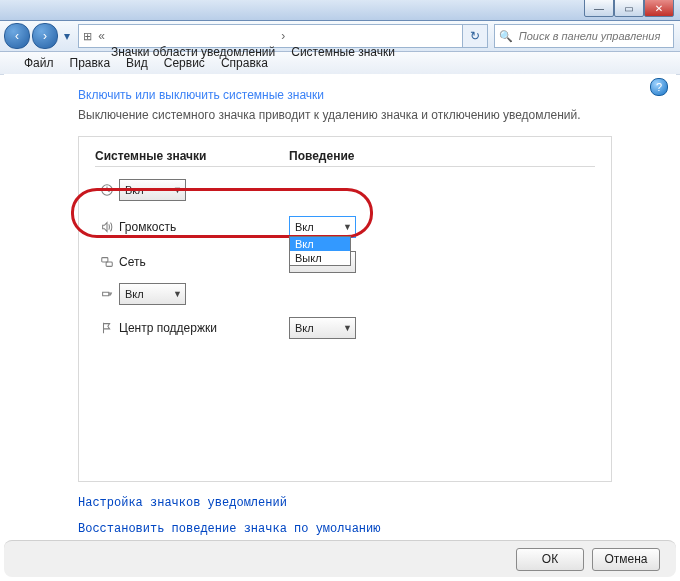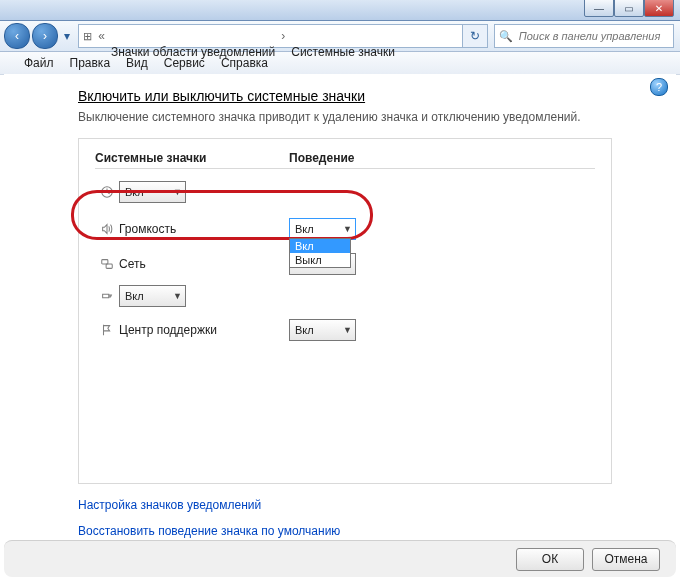--- a/index.html
+++ b/index.html
@@ -28,21 +28,21 @@
   .searchbox input { border:none; outline:none; font-size:11px; color:#555; width:100%; font-family:inherit; font-style:italic; }
 
   
   .menubar { height:22px; background:linear-gradient(#f9fbfd,#e8eef6); border-bottom:1px solid #cfd9e6; display:flex; align-items:center; padding:0 16px; }
   .menubar .item { padding:2px 8px; }
 
   
   .content { position:absolute; top:74px; left:4px; right:4px; bottom:4px; background:#fff; }
   .helpicon { position:absolute; top:4px; right:8px; width:16px; height:16px; border-radius:8px; background:radial-gradient(circle at 35% 30%,#9fd3ff,#1974c5); color:#fff; font-size:11px; display:flex; align-items:center; justify-content:center; border:1px solid #1860a2; }
 
-  .heading { color:#000000; font-size:14px; padding:14px 0 6px 74px;text-decoration:underline; }
+  .heading { color:#3b82f6; font-size:12px; padding:14px 0 6px 74px; }
   .subtext { color:#555; font-size:12px; padding:0 0 14px 74px; }
 
   .panel { border:1px solid #d9d9d9; margin:0 64px 0 74px; height:346px; box-sizing:border-box; padding:12px 16px 8px 16px; position:relative; }
   .cols { display:flex; border-bottom:1px solid #d9d9d9; padding-bottom:3px; margin-bottom:6px; }
   .cols .c1 { width:194px; font-weight:bold; }
   .cols .c2 { font-weight:bold; }
 
   .row { display:flex; align-items:center; height:34px; font-size:12px; }
   .row .ic { width:24px; color:#888; font-size:13px; display:flex; justify-content:center; }
   .row .lbl { width:170px; }
@@ -50,21 +50,21 @@
   .select { width:60px; height:20px; border:1px solid #767676; background:linear-gradient(#fefefe,#e7e7e7); display:flex; align-items:center; padding-left:5px; position:relative; font-size:11px; }
   .select .arrow { position:absolute; right:3px; font-size:9px; color:#444; }
   .select.open { border:1px solid #3399ff; background:#fff; }
 
   .dropdown { position:absolute; top:19px; left:-1px; width:60px; background:#fff; border:1px solid #767676; z-index:5; }
   .dropdown .opt { padding:1px 5px; font-size:11px; }
   .dropdown .opt.selected { background:#3399ff; color:#fff; }
 
   .highlight-ring { position:absolute; border:3px solid #c8171e; border-radius:26px/24px; pointer-events:none; z-index:3; }
 
-  .links { margin:14px 0 0 74px; }
+  .links { margin:14px 0 0 74px;font-family:Liberation Mono, monospace; }
   .links a { display:block; color:#0046c3; text-decoration:none; margin-bottom:12px; cursor:pointer; }
 
   .footer { position:absolute; left:0; right:0; bottom:0; height:36px; background:#f0f0f0; border-top:1px solid #d0d0d0; display:flex; justify-content:flex-end; align-items:center; padding-right:16px; gap:8px;border-radius:8px; }
   .btn { min-width:66px; height:21px; border:1px solid #8a8a8a; background:linear-gradient(#fdfdfd,#e4e4e4); border-radius:3px; display:flex; align-items:center; justify-content:center; font-size:12px; }
 
   svg.ico { width:14px; height:14px; stroke:#808080; fill:none; stroke-width:1.2; }
 </style>
 </head>
 <body>
 

